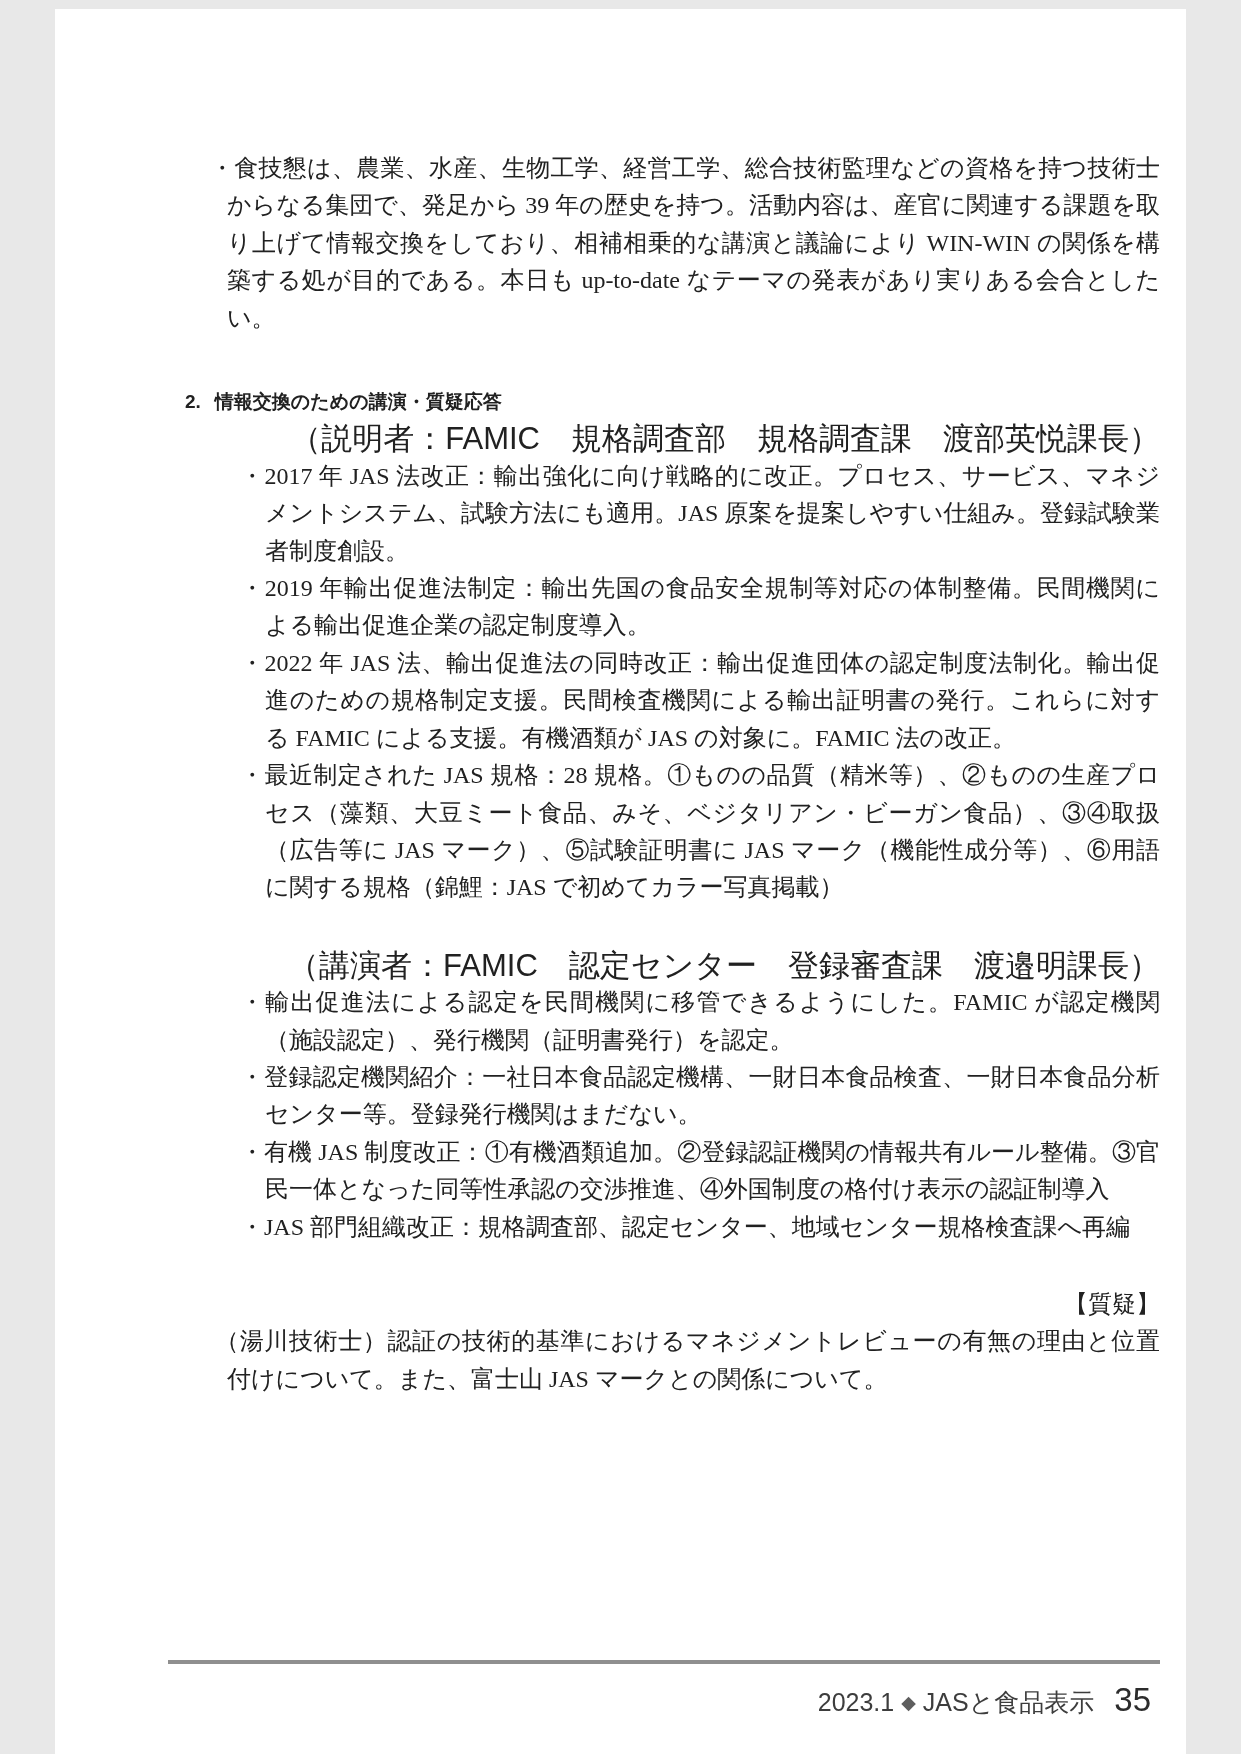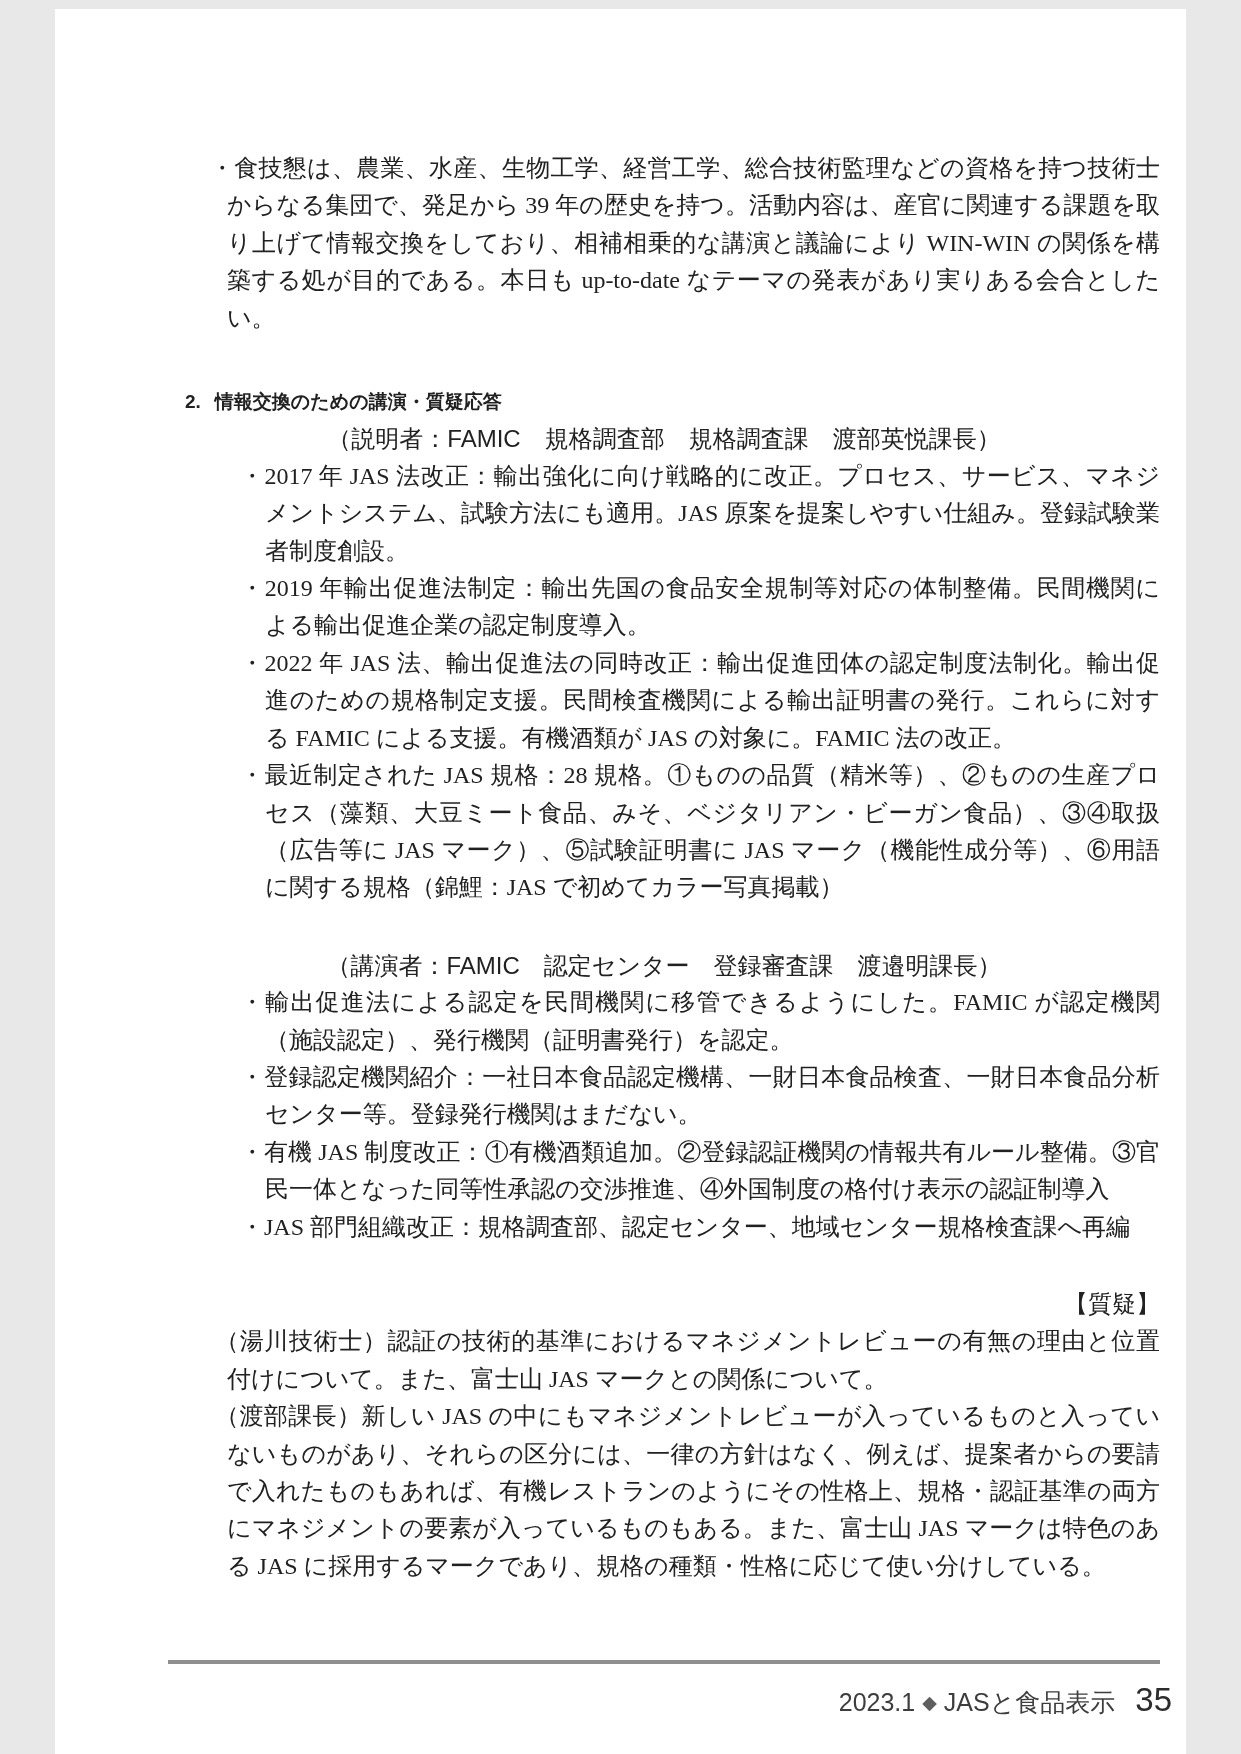--- a/index.html
+++ b/index.html
@@ -47,22 +47,22 @@
     font-family: "Liberation Sans", "DejaVu Sans", sans-serif;
     font-size: 24px;
     text-align: left;
   }
   .sub-label { margin-right: 8px; }
 
   
   .speaker {
     margin-left: 77px;
     font-family: "Liberation Sans", "DejaVu Sans", sans-serif;
-    font-size: 24px;
-    text-align: center;
+    font-size: 31px;
+    text-align: right;
   }
 
   
   .li {
     padding-left: 97px;
     text-indent: -25px;
   }
 
   .gap-above { margin-top: 40px !important; }
 
@@ -81,21 +81,21 @@
   .footer-rule {
     position: absolute;
     left: 113px;
     top: 1651px;
     width: 992px;
     height: 4px;
     background: #8f8f8f;
   }
   .footer {
     position: absolute;
-    left: 125px;
+    left: 104px;
     top: 1672px;
     width: 992px;
     text-align: right;
     font-family: "Liberation Sans", "DejaVu Sans", sans-serif;
     font-size: 25px;
     color: #3d3d3d;
     white-space: nowrap;
   }
   .f-diamond {
     font-size: 19px;
@@ -132,21 +132,20 @@
     <p class="speaker gap-above">（講演者：FAMIC　認定センター　登録審査課　渡邉明課長）</p>
 
     <p class="li">・輸出促進法による認定を民間機関に移管できるようにした。FAMIC が認定機関（施設認定）、発行機関（証明書発行）を認定。</p>
     <p class="li">・登録認定機関紹介：一社日本食品認定機構、一財日本食品検査、一財日本食品分析センター等。登録発行機関はまだない。</p>
     <p class="li">・有機 JAS 制度改正：①有機酒類追加。②登録認証機関の情報共有ルール整備。③官民一体となった同等性承認の交渉推進、④外国制度の格付け表示の認証制導入</p>
     <p class="li">・JAS 部門組織改正：規格調査部、認定センター、地域センター規格検査課へ再編</p>
 
     <p class="qa-heading gap-above">【質疑】</p>
 
     <p class="qa-entry">（湯川技術士）認証の技術的基準におけるマネジメントレビューの有無の理由と位置付けについて。また、富士山 JAS マークとの関係について。</p>
-    <p class="qa-entry">（渡部課長）新しい JAS の中にもマネジメントレビューが入っているものと入っていないものがあり、それらの区分には、一律の方針はなく、例えば、提案者からの要請で入れたものもあれば、有機レストランのようにその性格上、規格・認証基準の両方にマネジメントの要素が入っているものもある。また、富士山 JAS マークは特色のある JAS に採用するマークであり、規格の種類・性格に応じて使い分けしている。</p>
 
   </div>
 
   <div class="footer-rule"></div>
 
   <div class="footer">
     <span>2023.1</span><span class="f-diamond">◆</span><span>JASと食品表示</span><span class="f-page">35</span>
   </div>
 </div>
 

